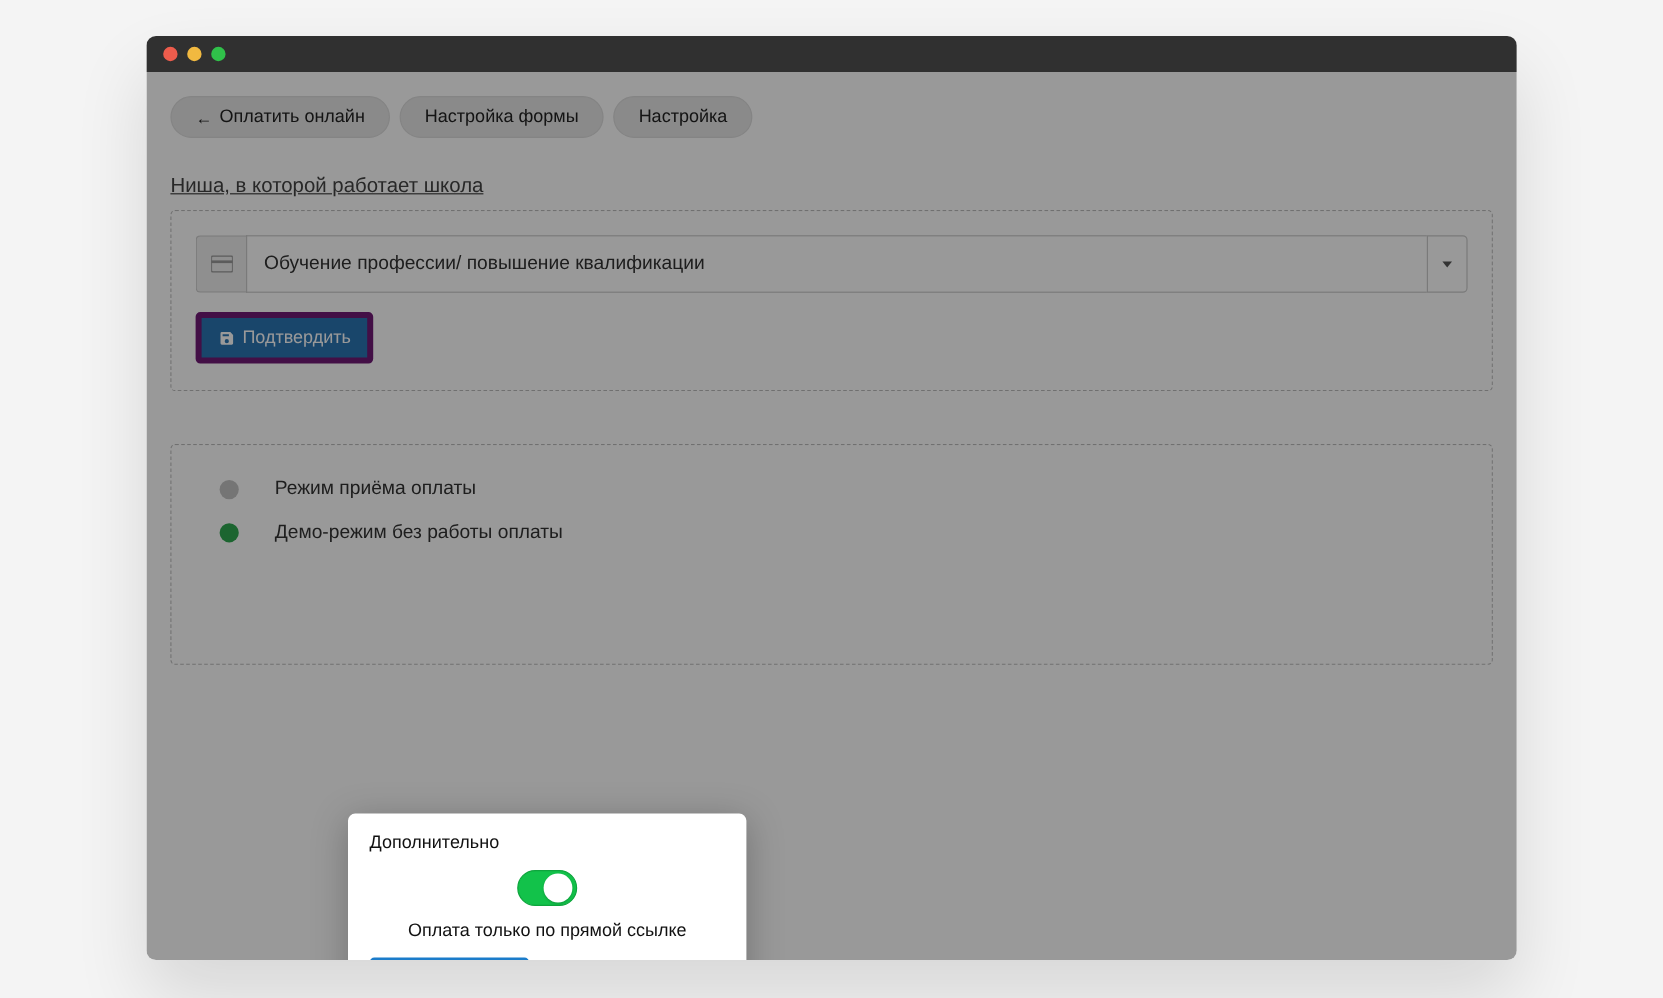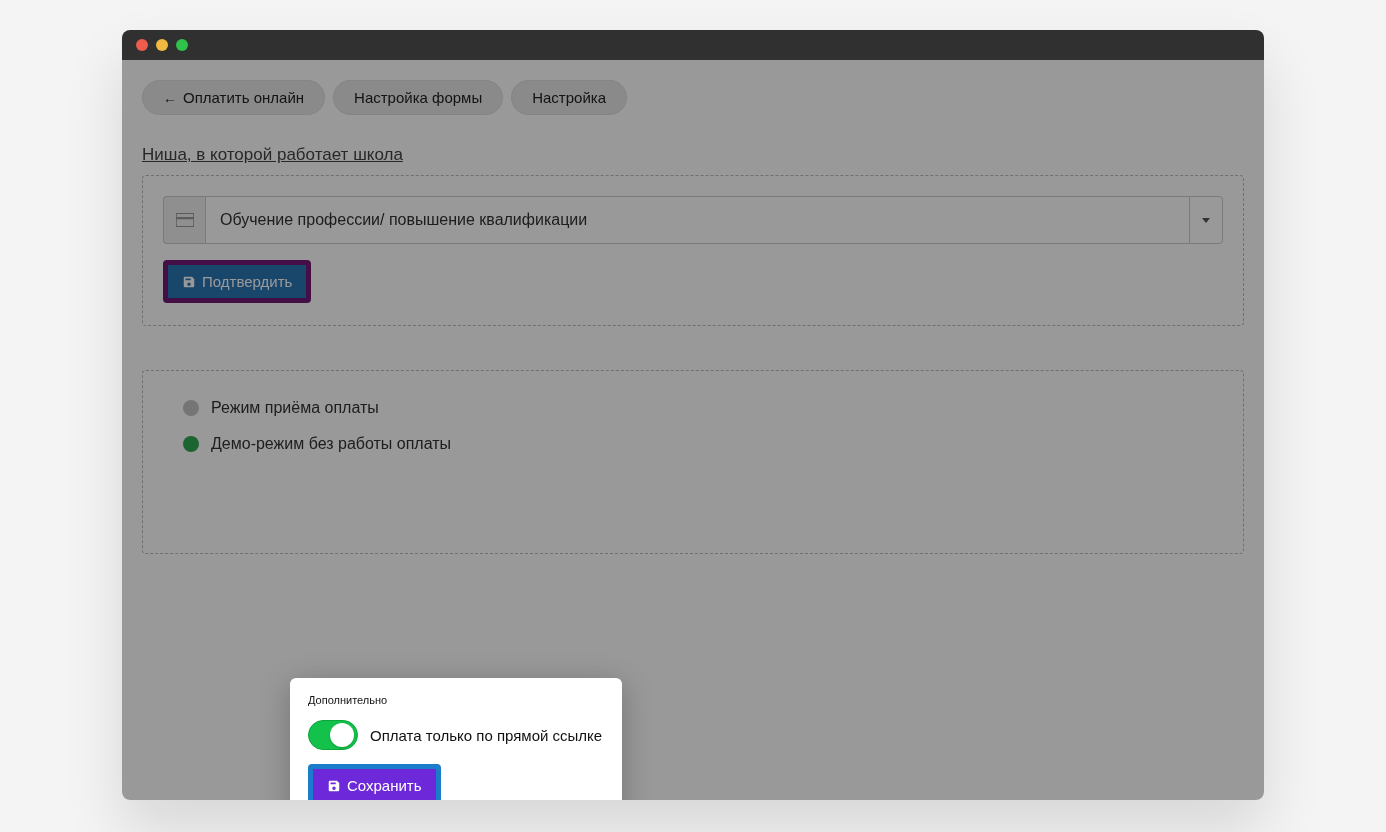--- a/index.html
+++ b/index.html
@@ -153,21 +153,21 @@
   }
   .radio-col {
     display: flex;
     flex-direction: column;
     gap: 18px;
     padding-left: 10px;
   }
   .radio-row {
     display: flex;
     align-items: center;
-    gap: 12px;
+    gap: 30px;
     font-size: 16px;
     color: #333;
   }
   .radio-dot {
     width: 16px; height: 16px; border-radius: 50%;
     background: #c4c4c4;
   }
   .radio-dot.on { background: #30a951; }
 
   
@@ -176,29 +176,30 @@
     left: 168px;
     top: 618px;
     width: 332px;
     background: #fff;
     border-radius: 6px;
     padding: 16px 18px 16px 18px;
     z-index: 10;
     box-shadow: 0 6px 30px rgba(0,0,0,0.25);
   }
   .hc-title {
-    font-size: 11px;
+    font-size: 15px;
     color: #111;
     margin-bottom: 14px;
   }
   .toggle-row {
     display: flex;
     align-items: center;
     gap: 12px;
     margin-bottom: 14px;
+    flex-direction: column;
   }
   .toggle {
     width: 50px;
     height: 30px;
     background: #12c24a;
     border-radius: 16px;
     position: relative;
     cursor: pointer;
     border: 1px solid #0ea53d;
   }

